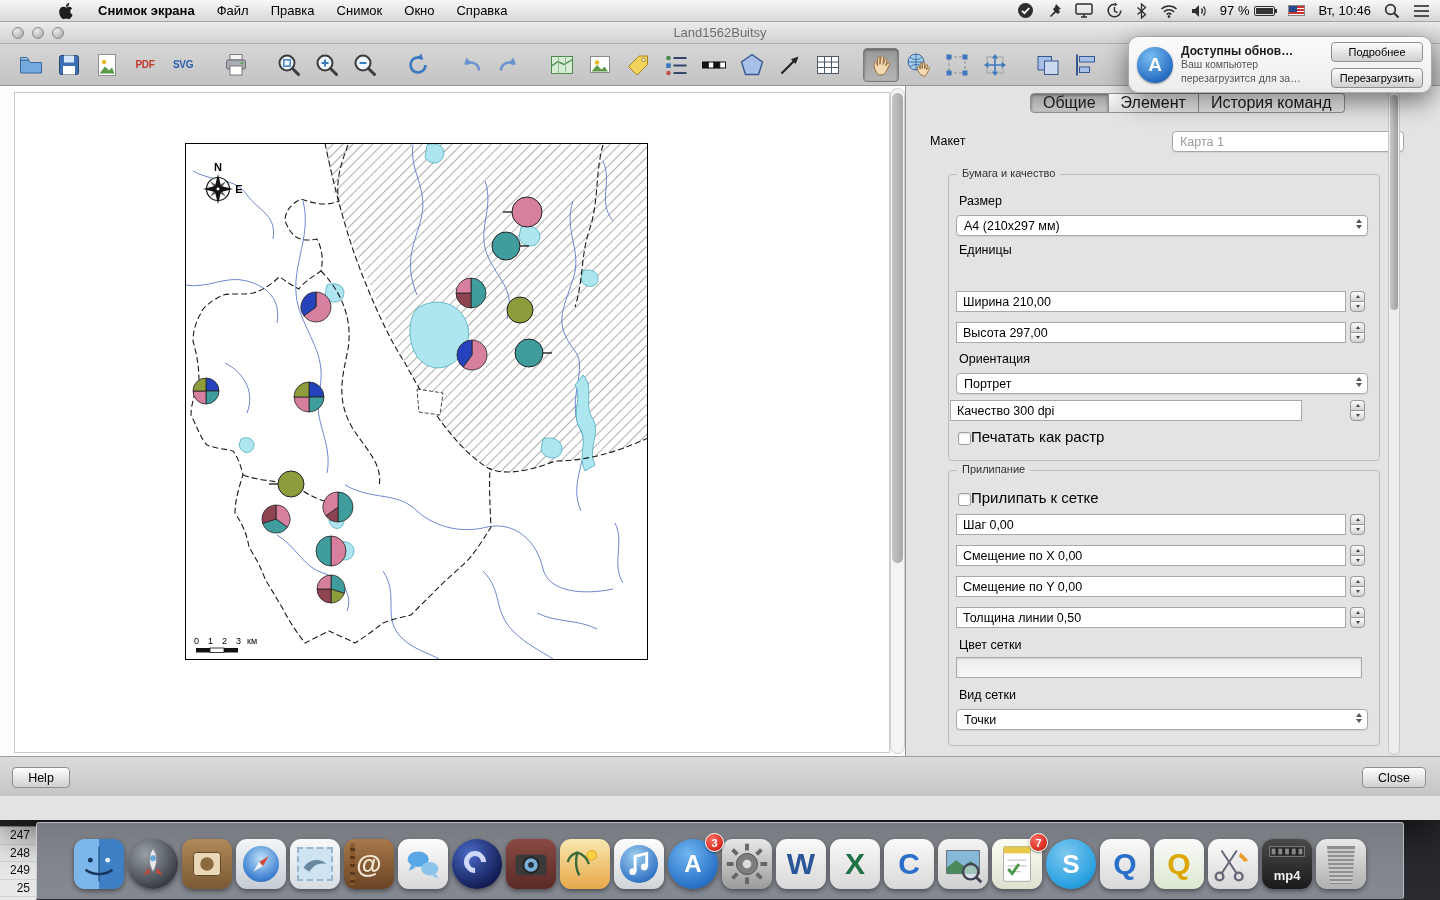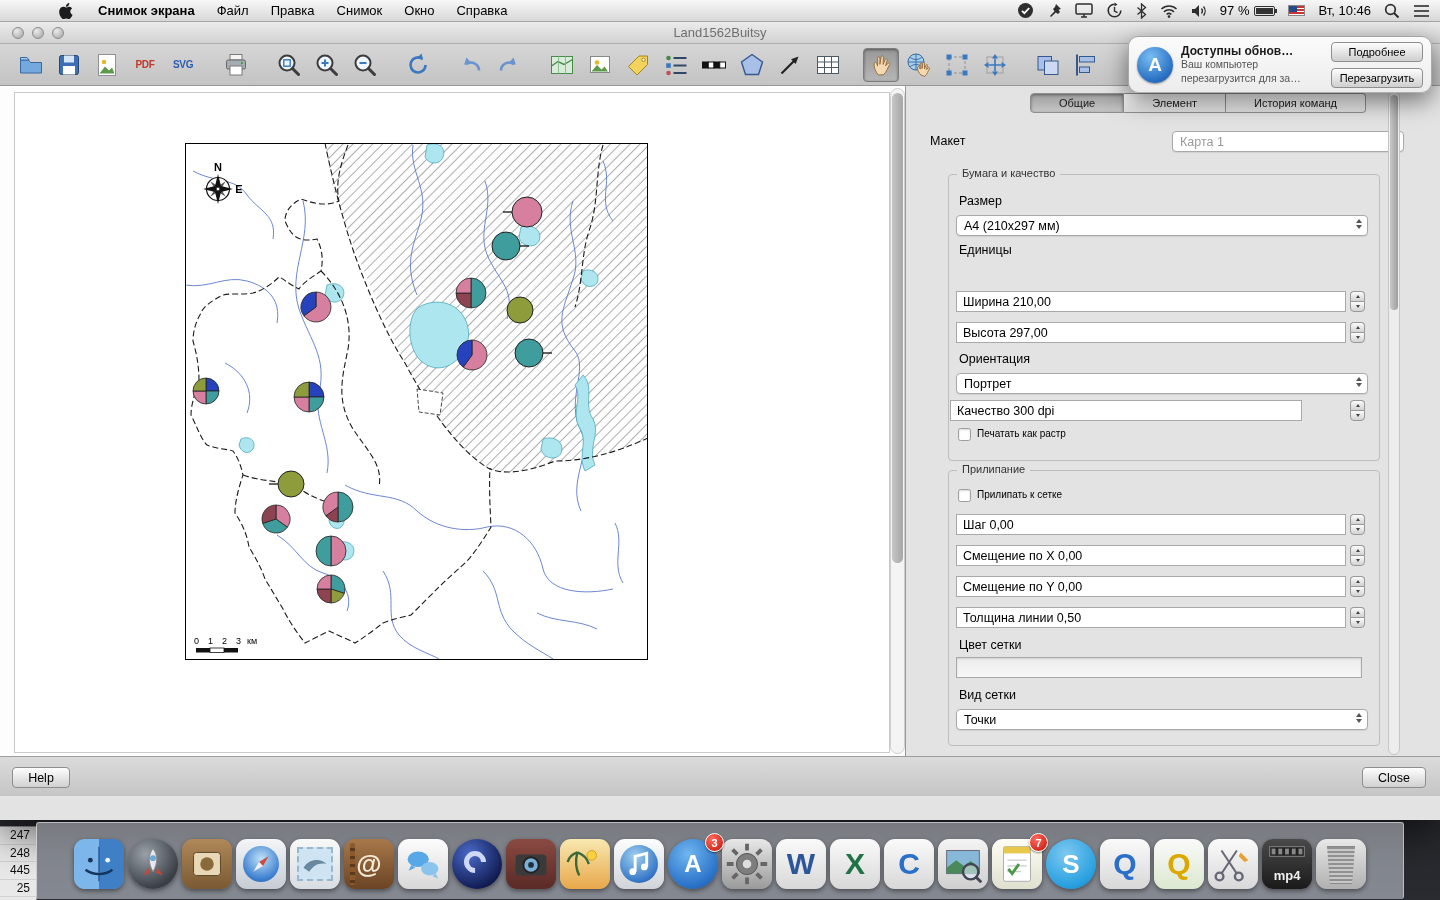--- a/index.html
+++ b/index.html
@@ -61,21 +61,21 @@
   }
   .paper { position:absolute; left:14px; top:6px; width:876px; height:661px; background:#fff; border:1px solid #c9c9c9; }
   .map-svg { position:absolute; left:185px; top:57px; }
   .hscroll { position:absolute; left:10px; top:671px; width:878px; height:15px; background:#f4f4f4; border:1px solid #cfcfcf; border-radius:8px; }
   .hscroll .thumb { position:absolute; left:4px; top:1px; width:530px; height:11px; border-radius:6px; background:linear-gradient(#c6c6c6,#a6a6a6); }
   .vscroll { position:absolute; left:890px; top:2px; width:15px; height:666px; background:#f4f4f4; border:1px solid #cfcfcf; border-radius:8px; }
   .vscroll .thumb { position:absolute; top:4px; left:1px; width:11px; height:470px; border-radius:6px; background:linear-gradient(90deg,#c6c6c6,#a6a6a6); }
   
   .sidepanel { position:absolute; left:906px; top:64px; width:534px; height:694px; background:#e3e3e3; }
   .tabs { position:absolute; left:124px; top:7px; display:flex; }
-  .tab { height:20px; padding:0 28px; font-size:11px; display:flex; align-items:center;
+  .tab { height:20px; padding:0 12px; font-size:16px; display:flex; align-items:center;
     border:1px solid #8f8f8f; border-left:none; background:linear-gradient(#fdfdfd,#e0e0e0); color:#1a1a1a; }
   .tab:first-child { border-left:1px solid #8f8f8f; border-radius:4px 0 0 4px; }
   .tab:last-child { border-radius:0 4px 4px 0; }
   .tab.selected { background:linear-gradient(#9d9d9d,#c6c6c6); box-shadow:inset 0 1px 3px rgba(0,0,0,.4); }
   .lbl { position:absolute; font-size:12.5px; line-height:16px; color:#000; }
   .dd { position:absolute; height:21px; background:#fff; border:1px solid #a9a9a9; border-radius:4px;
     font-size:12.5px; display:flex; align-items:center; padding:0 20px 0 7px; box-shadow:0 1px 1px rgba(0,0,0,.08); }
   .dd-arrows { position:absolute; right:5px; top:3px; display:flex; flex-direction:column; gap:2px; }
   .tri-up { width:0; height:0; border-left:3.5px solid transparent; border-right:3.5px solid transparent; border-bottom:4.5px solid #555; }
   .tri-dn { width:0; height:0; border-left:3.5px solid transparent; border-right:3.5px solid transparent; border-top:4.5px solid #555; }
@@ -84,21 +84,21 @@
     display:flex; align-items:center; padding:0 6px; }
   .stepper { position:absolute; width:15px; height:21px; display:flex; flex-direction:column; }
   .step-btn { flex:1; background:linear-gradient(#fcfcfc,#d2d2d2); border:1px solid #999; display:flex; align-items:center; justify-content:center; }
   .step-btn.up { border-radius:4px 4px 0 0; border-bottom:none; }
   .step-btn.dn { border-radius:0 0 4px 4px; }
   .step-btn .t { width:0; height:0; border-left:2.8px solid transparent; border-right:2.8px solid transparent; }
   .step-btn.up .t { border-bottom:3.8px solid #444; }
   .step-btn.dn .t { border-top:3.8px solid #444; }
   .grp { position:absolute; border:1px solid #bdbdbd; border-radius:4px; }
   .grp-title { position:absolute; top:-8px; left:8px; background:#e3e3e3; padding:0 5px; font-size:11px; color:#333; }
-  .cb-row { position:absolute; display:flex; align-items:flex-start; gap:6px; font-size:10px; }
+  .cb-row { position:absolute; display:flex; align-items:flex-end; font-size:15px; }
   .checkbox { width:13px; height:13px; background:#fff; border:1px solid #9d9d9d; border-radius:2.5px;
     box-shadow:inset 0 1px 2px rgba(0,0,0,.15); flex:0 0 auto; }
   .color-well { position:absolute; height:21px; background:linear-gradient(#ececec,#f7f7f7); border:1px solid #a9a9a9;
     box-shadow:inset 0 1px 2px rgba(0,0,0,.12); }
   .pscroll { position:absolute; left:482px; top:5px; width:12px; height:664px; background:#ededed; border:1px solid #c6c6c6; border-radius:7px; }
   .pscroll .thumb { position:absolute; left:1px; top:3px; width:8px; height:215px; border-radius:5px; background:linear-gradient(90deg,#c8c8c8,#9e9e9e); }
   
   .bottombar { position:absolute; left:0; top:734px; right:0; height:40px;
     background:linear-gradient(#dbdbdb,#c5c5c5); border-top:1px solid #9d9d9d; }
   .btn { position:absolute; height:21px; border-radius:4px; background:linear-gradient(#fefefe,#d0d0d0);
@@ -216,21 +216,21 @@
             <line x1="1" y1="12" x2="16" y2="12"></line>
           </g>
         </svg>
       </span>
   </div>
 </div>
 
 <div class="bg-rows">
   <div class="bg-row">247</div>
   <div class="bg-row">248</div>
-  <div class="bg-row">445</div>
+  <div class="bg-row">249</div>
   <div class="bg-row">25</div>
 </div>
 
 <div class="window">
   <div class="titlebar">
     <div class="traffic">
       <span class="tl"></span>
       <span class="tl"></span>
       <span class="tl"></span>
     </div>

